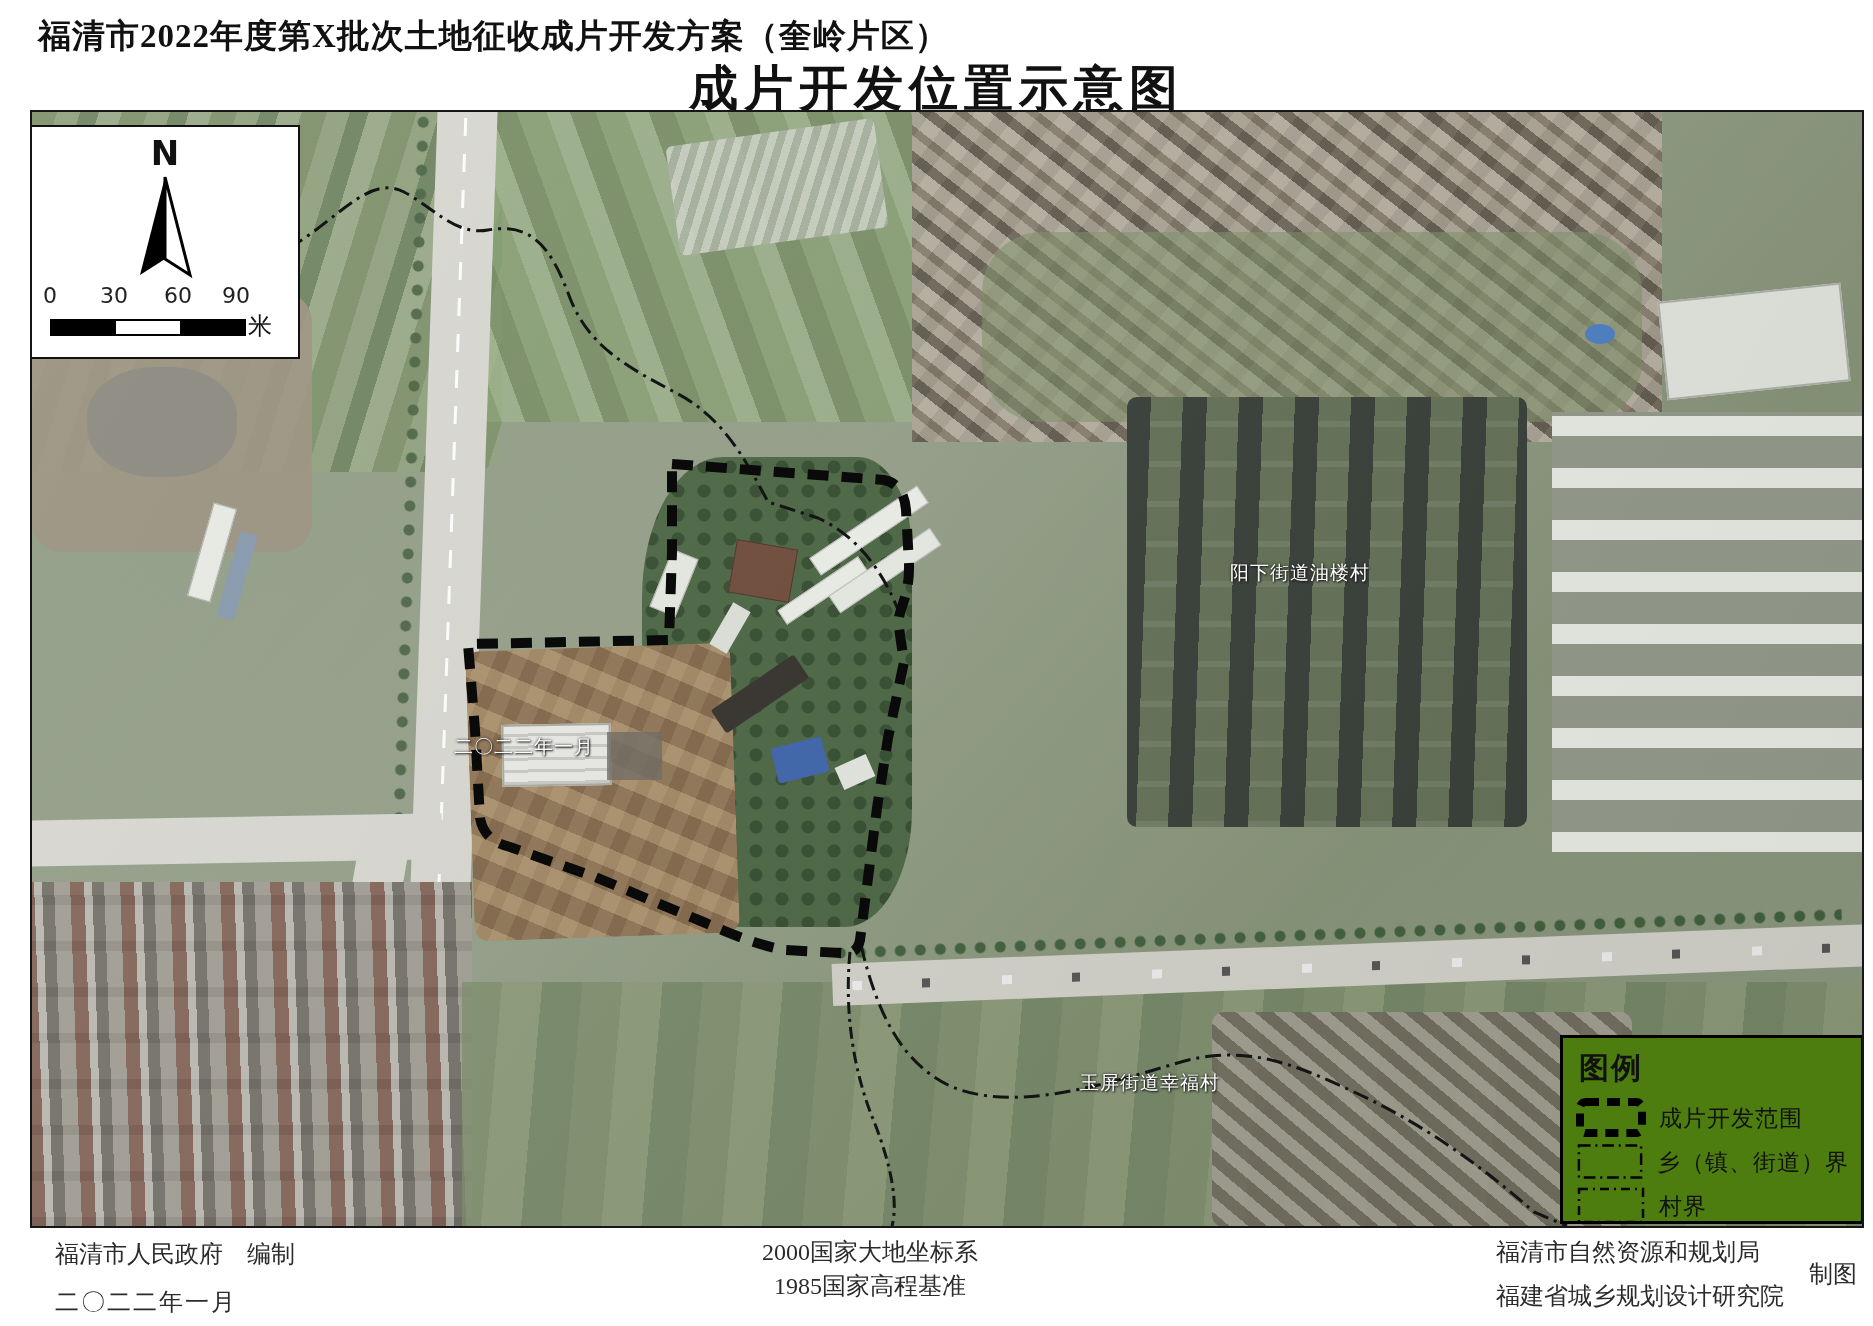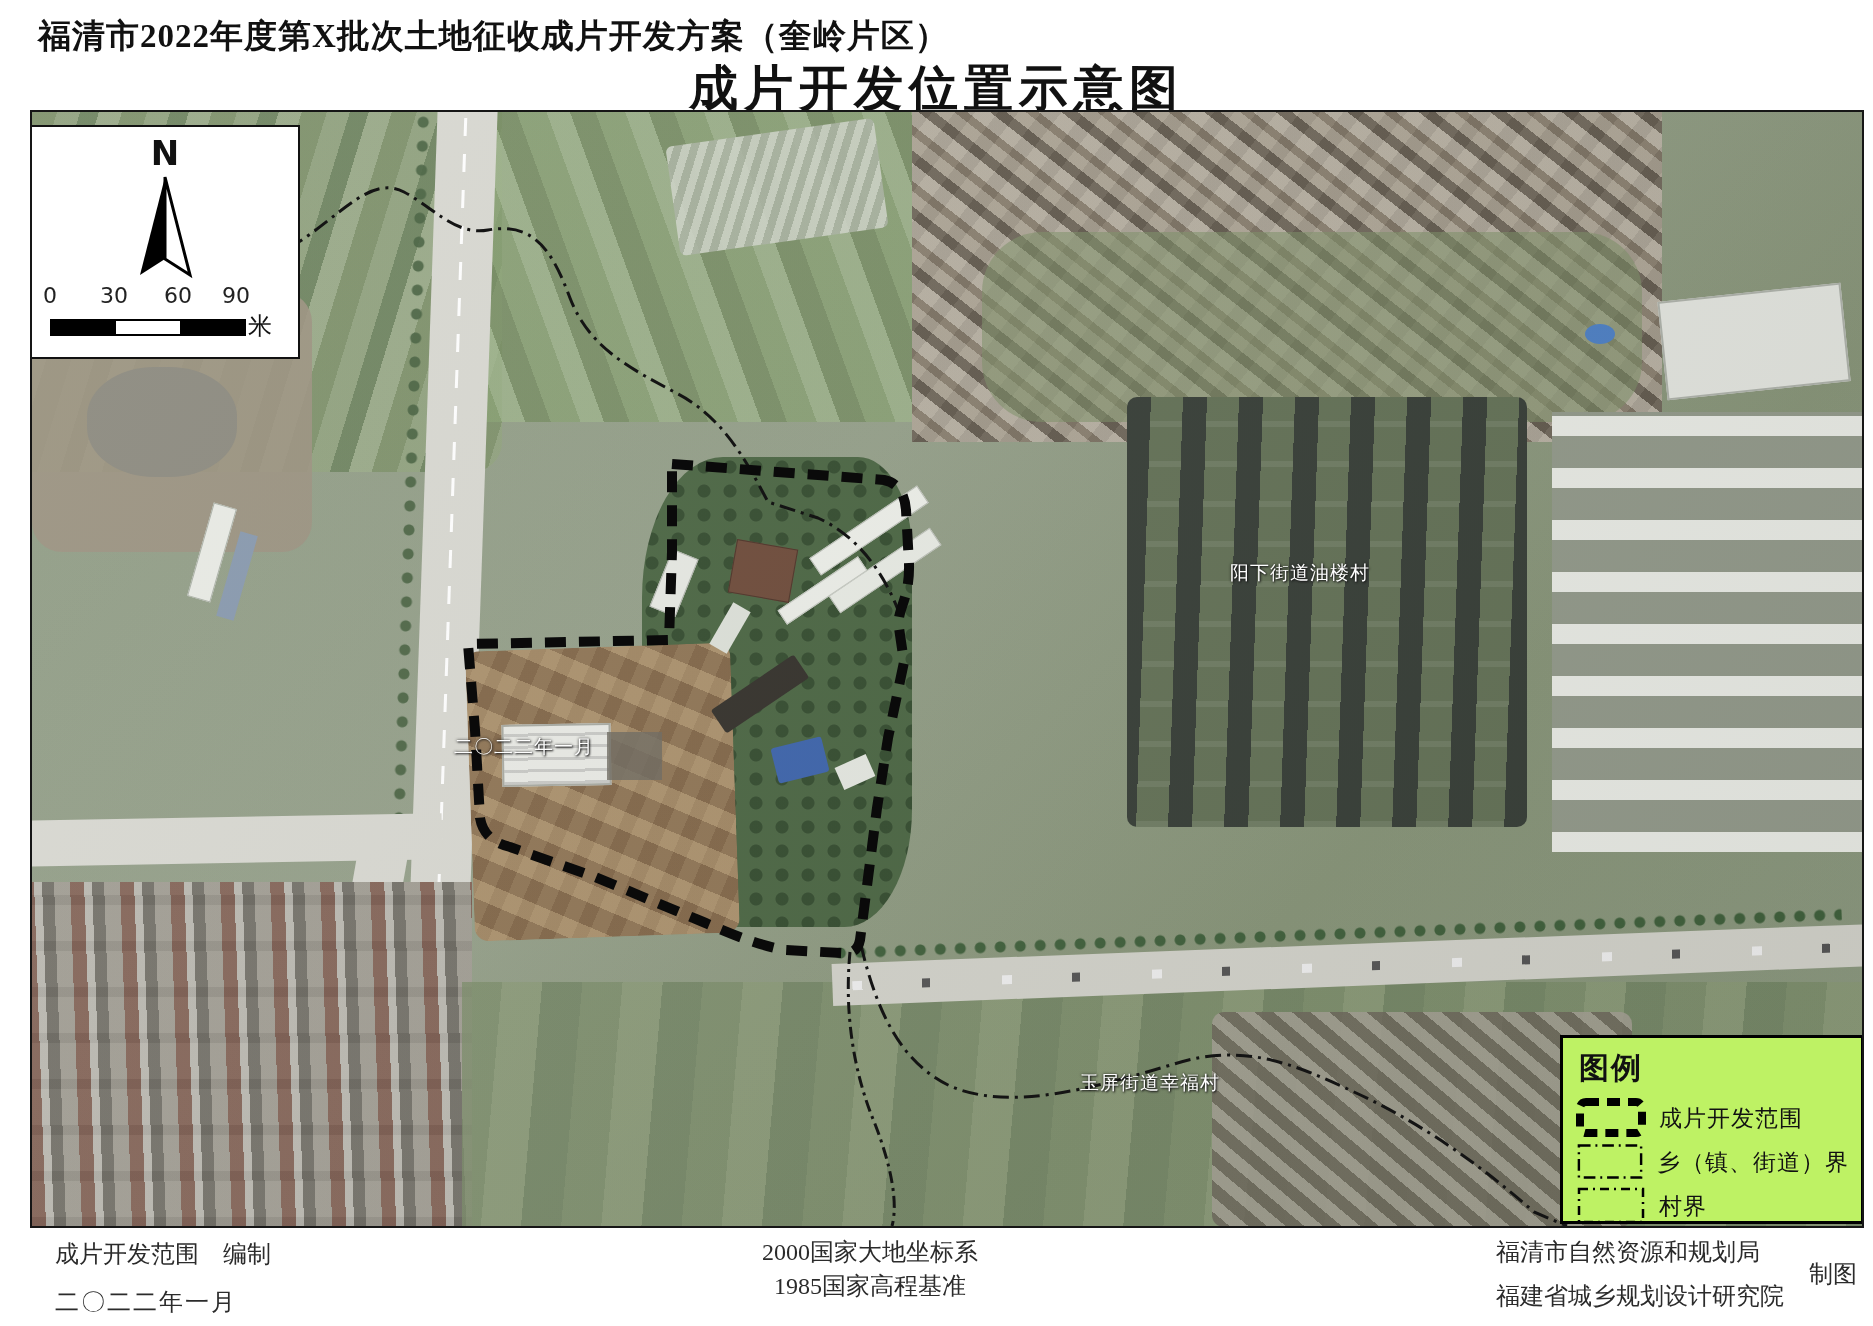--- a/index.html
+++ b/index.html
@@ -87,21 +87,21 @@
   .north-arrow{position:absolute;left:98px;top:46px;}
   .scale-ticks{position:absolute;left:0;top:156px;width:100%;height:28px;font-family:"DejaVu Sans","Liberation Sans",sans-serif;
       font-size:22px;color:#222;}
   .scale-ticks span{position:absolute;width:34px;text-align:center;}
   .tick-0{left:1px;} .tick-1{left:65px;} .tick-2{left:129px;} .tick-3{left:187px;}
   .scale-bar{position:absolute;left:18px;top:192px;width:192px;height:13px;border:2px solid #000;display:flex;}
   .scale-bar .seg{width:64px;height:100%;}
   .seg-b{background:#000;} .seg-w{background:#fff;}
   .scale-unit{position:absolute;left:216px;top:183px;font-size:24px;color:#111;}
   
-  .legend{position:absolute;left:1528px;top:923px;width:304px;height:189px;background:#bef264;
+  .legend{position:absolute;left:1528px;top:923px;width:304px;height:189px;background:#4d7c0f;
       border:3px solid #000;z-index:7;box-sizing:border-box;padding:8px 12px;}
   .legend-title{font-size:30px;font-weight:700;letter-spacing:2px;margin:2px 0 8px 4px;}
   .legend-row{display:flex;align-items:center;gap:12px;margin-bottom:2px;}
   .legend-label{font-size:23px;letter-spacing:1px;white-space:nowrap;}
   
   .footer-left{position:absolute;left:55px;top:1238px;font-size:24px;color:#2b2b2b;z-index:2;}
   .footer-left .l2{margin-top:16px;letter-spacing:2px;}
   .footer-center{position:absolute;left:870px;top:1236px;transform:translateX(-50%);text-align:center;
       font-size:24px;color:#2b2b2b;z-index:2;}
   .footer-center .l2{margin-top:2px;}
@@ -219,21 +219,21 @@
         <svg width="72" height="42" viewBox="0 0 72 42">
           <rect x="4" y="4" width="64" height="33" fill="none" stroke="#000" stroke-width="2.5" stroke-dasharray="9 5 2 5"></rect>
         </svg>
         <span class="legend-label">村界</span>
       </div>
     </div>
   </div>
 
 
   <div class="footer-left">
-    <div class="l1">成片开发范围　编制</div>
+    <div class="l1">福清市人民政府　编制</div>
     <div class="l2">二〇二二年一月</div>
   </div>
   <div class="footer-center">
     <div class="l1">2000国家大地坐标系</div>
     <div class="l2">1985国家高程基准</div>
   </div>
   <div class="footer-right">
     <div class="lines">
       <div>福清市自然资源和规划局</div>
       <div>福建省城乡规划设计研究院</div>

